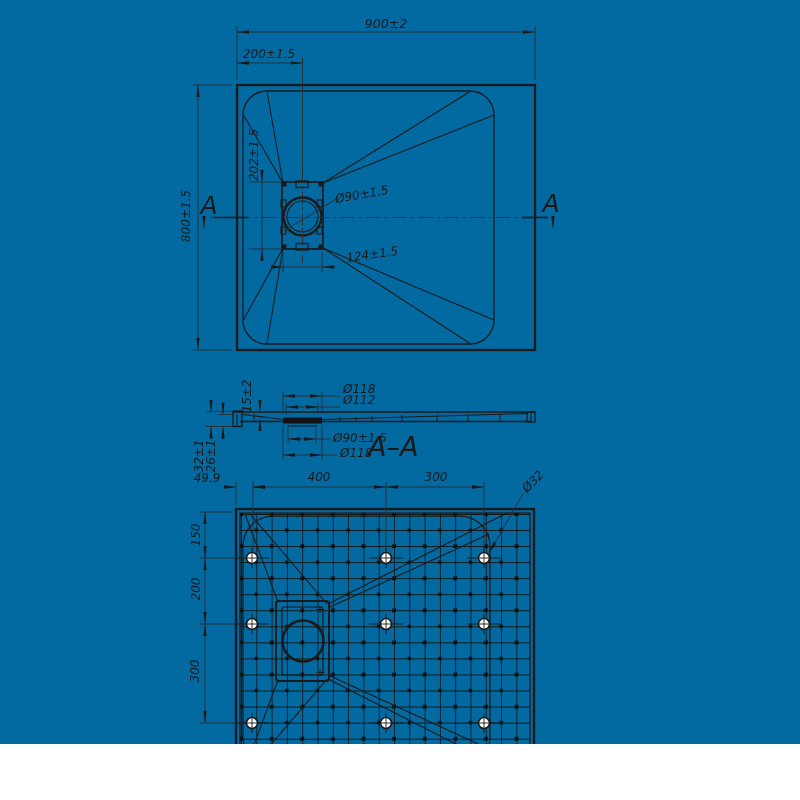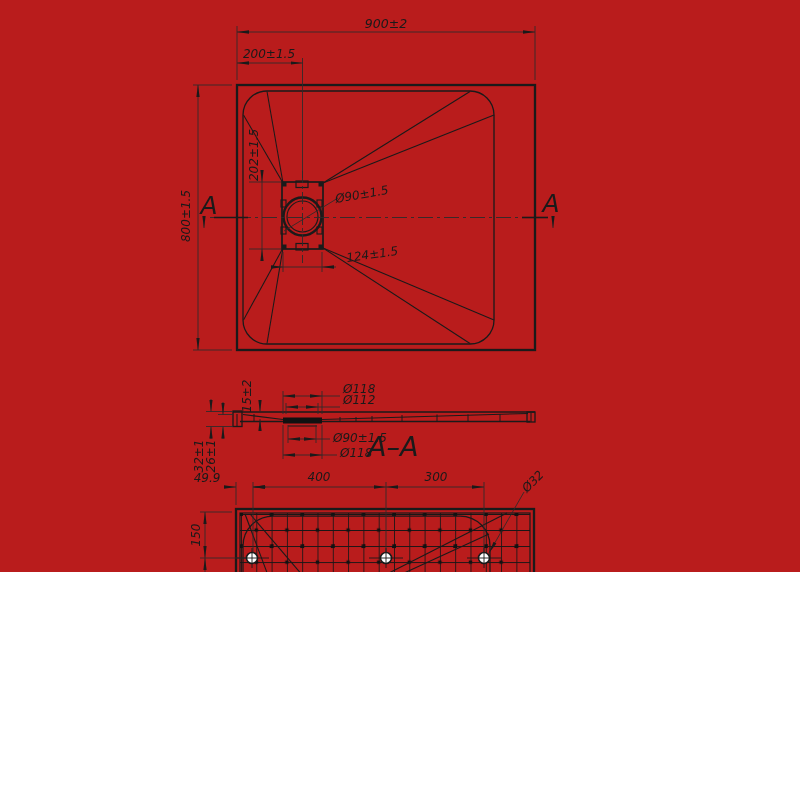--- a/index.html
+++ b/index.html
@@ -1,16 +1,16 @@
 <!DOCTYPE html>
 <html><head>
 <meta charset="utf-8">
 <style>
   html,body{margin:0;padding:0;background:#fff;}
-  .page{position:relative;width:800px;height:572px;background:#b91c1c;overflow:hidden;}
+  .page{position:relative;width:800px;height:744px;background:#0369a1;overflow:hidden;}
   svg{display:block;}
   .dim  { font: italic 12px "DejaVu Sans", sans-serif; fill:#1a1a1a; }
   .dimL { font: italic 12.5px "DejaVu Sans", sans-serif; fill:#1a1a1a; }
   .secA { font: italic 25px "DejaVu Sans", sans-serif; fill:#1a1a1a; }
   .secAA{ font: italic 27px "DejaVu Sans", sans-serif; fill:#1a1a1a; }
   .geo  { stroke:#1a1a1a; fill:none; }
   .thick{ stroke-width:2.3; }
   .med  { stroke-width:1.3; }
   .thin { stroke-width:1.05; }
   .dln  { stroke:#2b2b2b; stroke-width:0.85; fill:none; }

